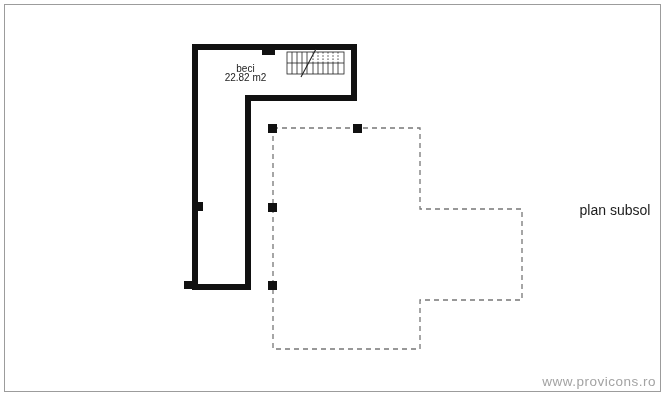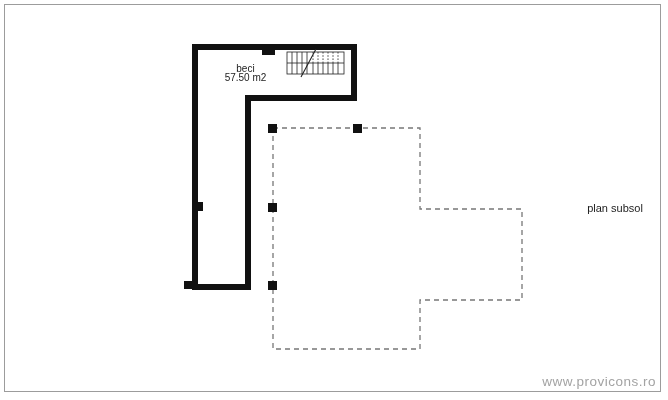--- a/index.html
+++ b/index.html
@@ -32,21 +32,21 @@
     text-align:center;
     font-size:10px;
     line-height:9px;
     color:#1c1c1c;
   }
   .plan-caption{
     position:absolute;
     left:570px; top:202px;
     width:90px;
     text-align:center;
-    font-size:11px;
+    font-size:14px;
     color:#1c1c1c;
   }
   .watermark{
     position:absolute;
     right:12px; top:374px;
     font-size:13.5px;
     letter-spacing:0.5px;
     color:#a3a3a3;
     margin-left:37px;
   }
@@ -95,18 +95,18 @@
     <line x1="328" y1="63" x2="328" y2="74"></line>
     <line x1="333" y1="63" x2="333" y2="74"></line>
     <line x1="338" y1="63" x2="338" y2="74"></line>
 
     <line x1="301" y1="77" x2="316" y2="49" stroke-width="1.1"></line>
   </g>
 </svg>
 
 <div class="room-label">
   <div>beci</div>
-  <div>57.50 m2</div>
+  <div>22.82 m2</div>
 </div>
 
 <div class="plan-caption">plan subsol</div>
 
 <div class="watermark">www.provicons.ro</div>
 
 </body></html>

